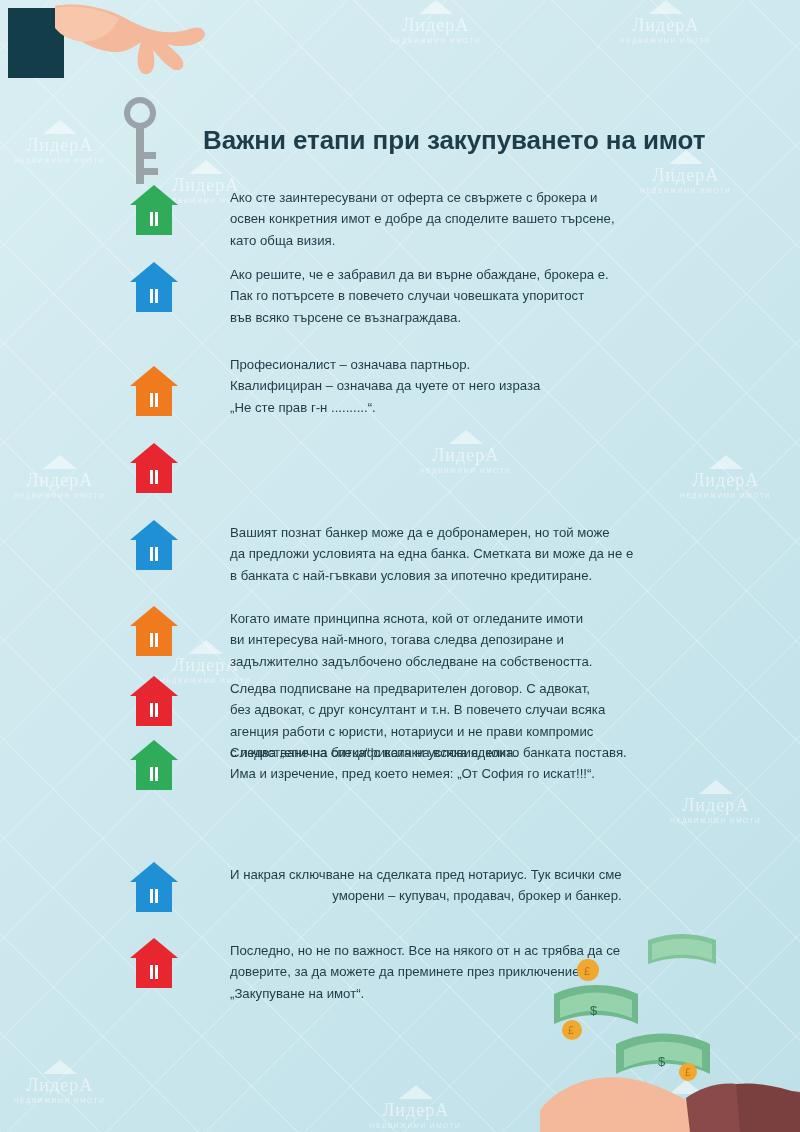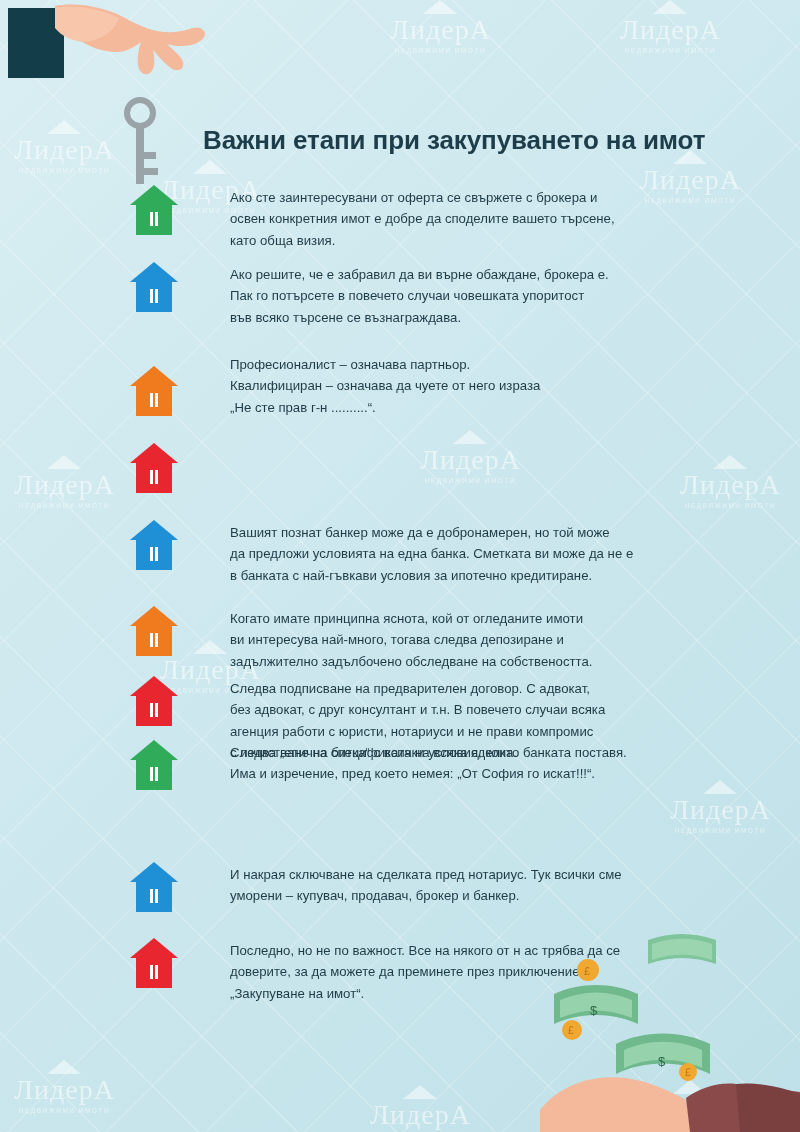--- a/index.html
+++ b/index.html
@@ -30,21 +30,21 @@
   
   .wm {
     position: absolute;
     color: rgba(255,255,255,0.55);
     font-family: "Liberation Serif", serif;
     text-align: center;
     pointer-events: none;
     user-select: none;
   }
   .wm .wm-main {
-    font-size: 28px;
+    font-size: 18px;
     letter-spacing: 1px;
     font-weight: 400;
     line-height: 1;
     white-space: nowrap;
   }
   .wm .wm-sub {
     font-size: 6.5px;
     letter-spacing: 1.5px;
     margin-top: 3px;
     white-space: nowrap;
@@ -344,21 +344,21 @@
           <div class="step-icon">
             <div class="house" style="--c:#2fab5a">
               <div class="roof"></div>
               <div class="body"></div>
               <div class="door"></div>
             </div>
           </div>
           <div class="step-text">Следва „епична битка“ с всички условия, които банката поставя.
 Има и изречение, пред което немея: „От София го искат!!!“.</div>
         </div>
-        <div class="step" style="top: 862px;">
+        <div class="step" style="top: 862px; text-align: right;">
           <div class="step-icon">
             <div class="house" style="--c:#1f8fd6">
               <div class="roof"></div>
               <div class="body"></div>
               <div class="door"></div>
             </div>
           </div>
           <div class="step-text">И накрая сключване на сделката пред нотариус. Тук всички сме
 уморени – купувач, продавач, брокер и банкер.</div>
         </div>

